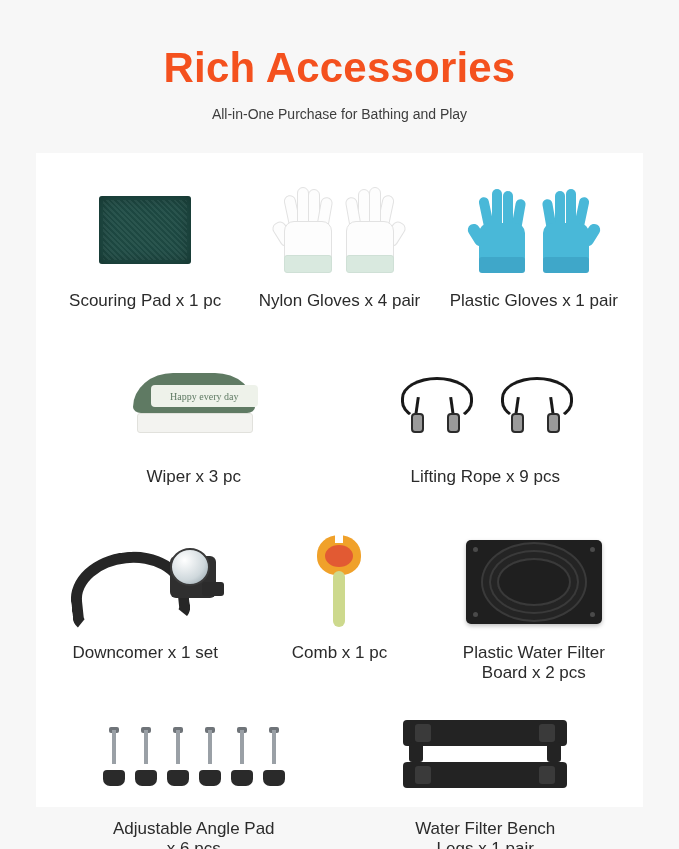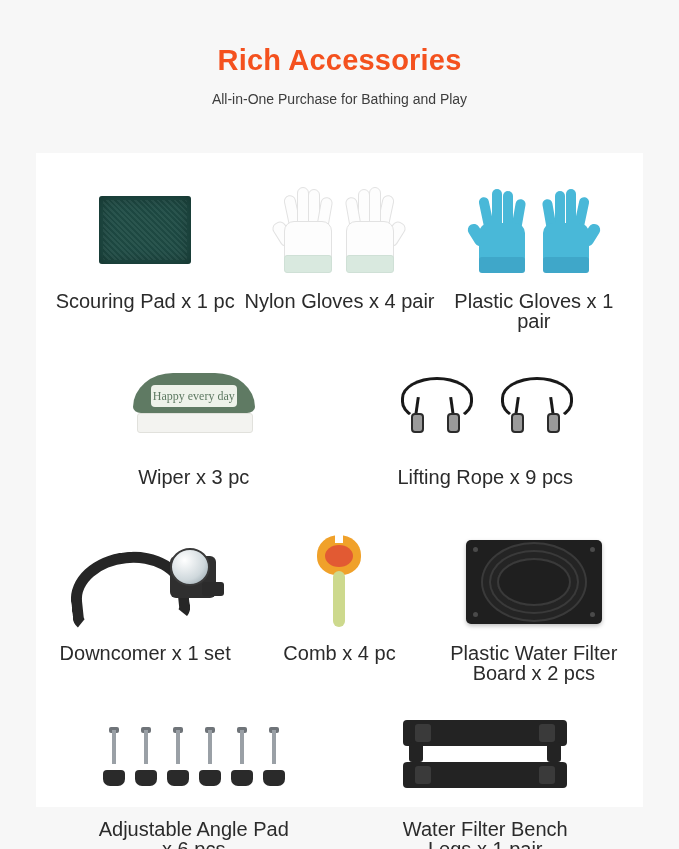--- a/index.html
+++ b/index.html
@@ -18,21 +18,21 @@
     position: relative;
     width: 679px;
     height: 849px;
     box-sizing: border-box;
   }
   .header {
     padding-top: 44px;
     text-align: center;
   }
   .title {
-    font-size: 29px;
+    font-size: 42px;
     font-weight: bold;
     color: #f4511e;
     letter-spacing: 0.2px;
     margin: 0;
   }
   .subtitle {
     margin: 14px 0 0 0;
     font-size: 14px;
     color: #3d3d3d;
     font-weight: normal;
@@ -61,21 +61,21 @@
   }
   .art {
     height: 110px;
     display: flex;
     align-items: center;
     justify-content: center;
     width: 100%;
   }
   .caption {
     margin-top: 6px;
-    font-size: 20px;
+    font-size: 17px;
     line-height: 20px;
     text-align: center;
     color: #2b2b2b;
     white-space: pre-line;
     height: 44px;
   }
   .row-gap { height: 16px; }
 
   
   .scouring-pad {
@@ -151,27 +151,27 @@
   .wiper .top {
     position: absolute;
     top: 0; left: 0;
     width: 122px; height: 40px;
     background: #5f7a63;
     border-radius: 40px 40px 8px 8px / 34px 34px 6px 6px;
   }
   .wiper .plate {
     position: absolute;
     top: 12px; left: 18px;
-    width: 86px; height: 22px;
+    width: 107px; height: 22px;
     background: #eef2ea;
     border-radius: 4px;
     display: flex;
     align-items: center;
     justify-content: center;
-    font-size: 12px;
+    font-size: 10px;
     color: #5f7a63;
     font-family: "Liberation Serif", serif;
   }
   .wiper .blade {
     position: absolute;
     top: 40px; left: 4px;
     width: 114px; height: 18px;
     background: #f3f3f0;
     border: 1px solid #e1e1dc;
     border-radius: 3px;
@@ -486,21 +486,21 @@
 
         <div class="cell">
           <div class="art">
             <div class="comb">
               <div class="head"></div>
               <div class="notch"></div>
               <div class="bristles"></div>
               <div class="handle"></div>
             </div>
           </div>
-          <div class="caption">Comb x 4 pc</div>
+          <div class="caption">Comb x 1 pc</div>
         </div>
 
         <div class="cell">
           <div class="art">
             <div class="filter-board">
               <div class="rings"></div>
               <div class="dot d1"></div>
                 <div class="dot d2"></div>
               <div class="dot d3"></div>
                 <div class="dot d4"></div>

